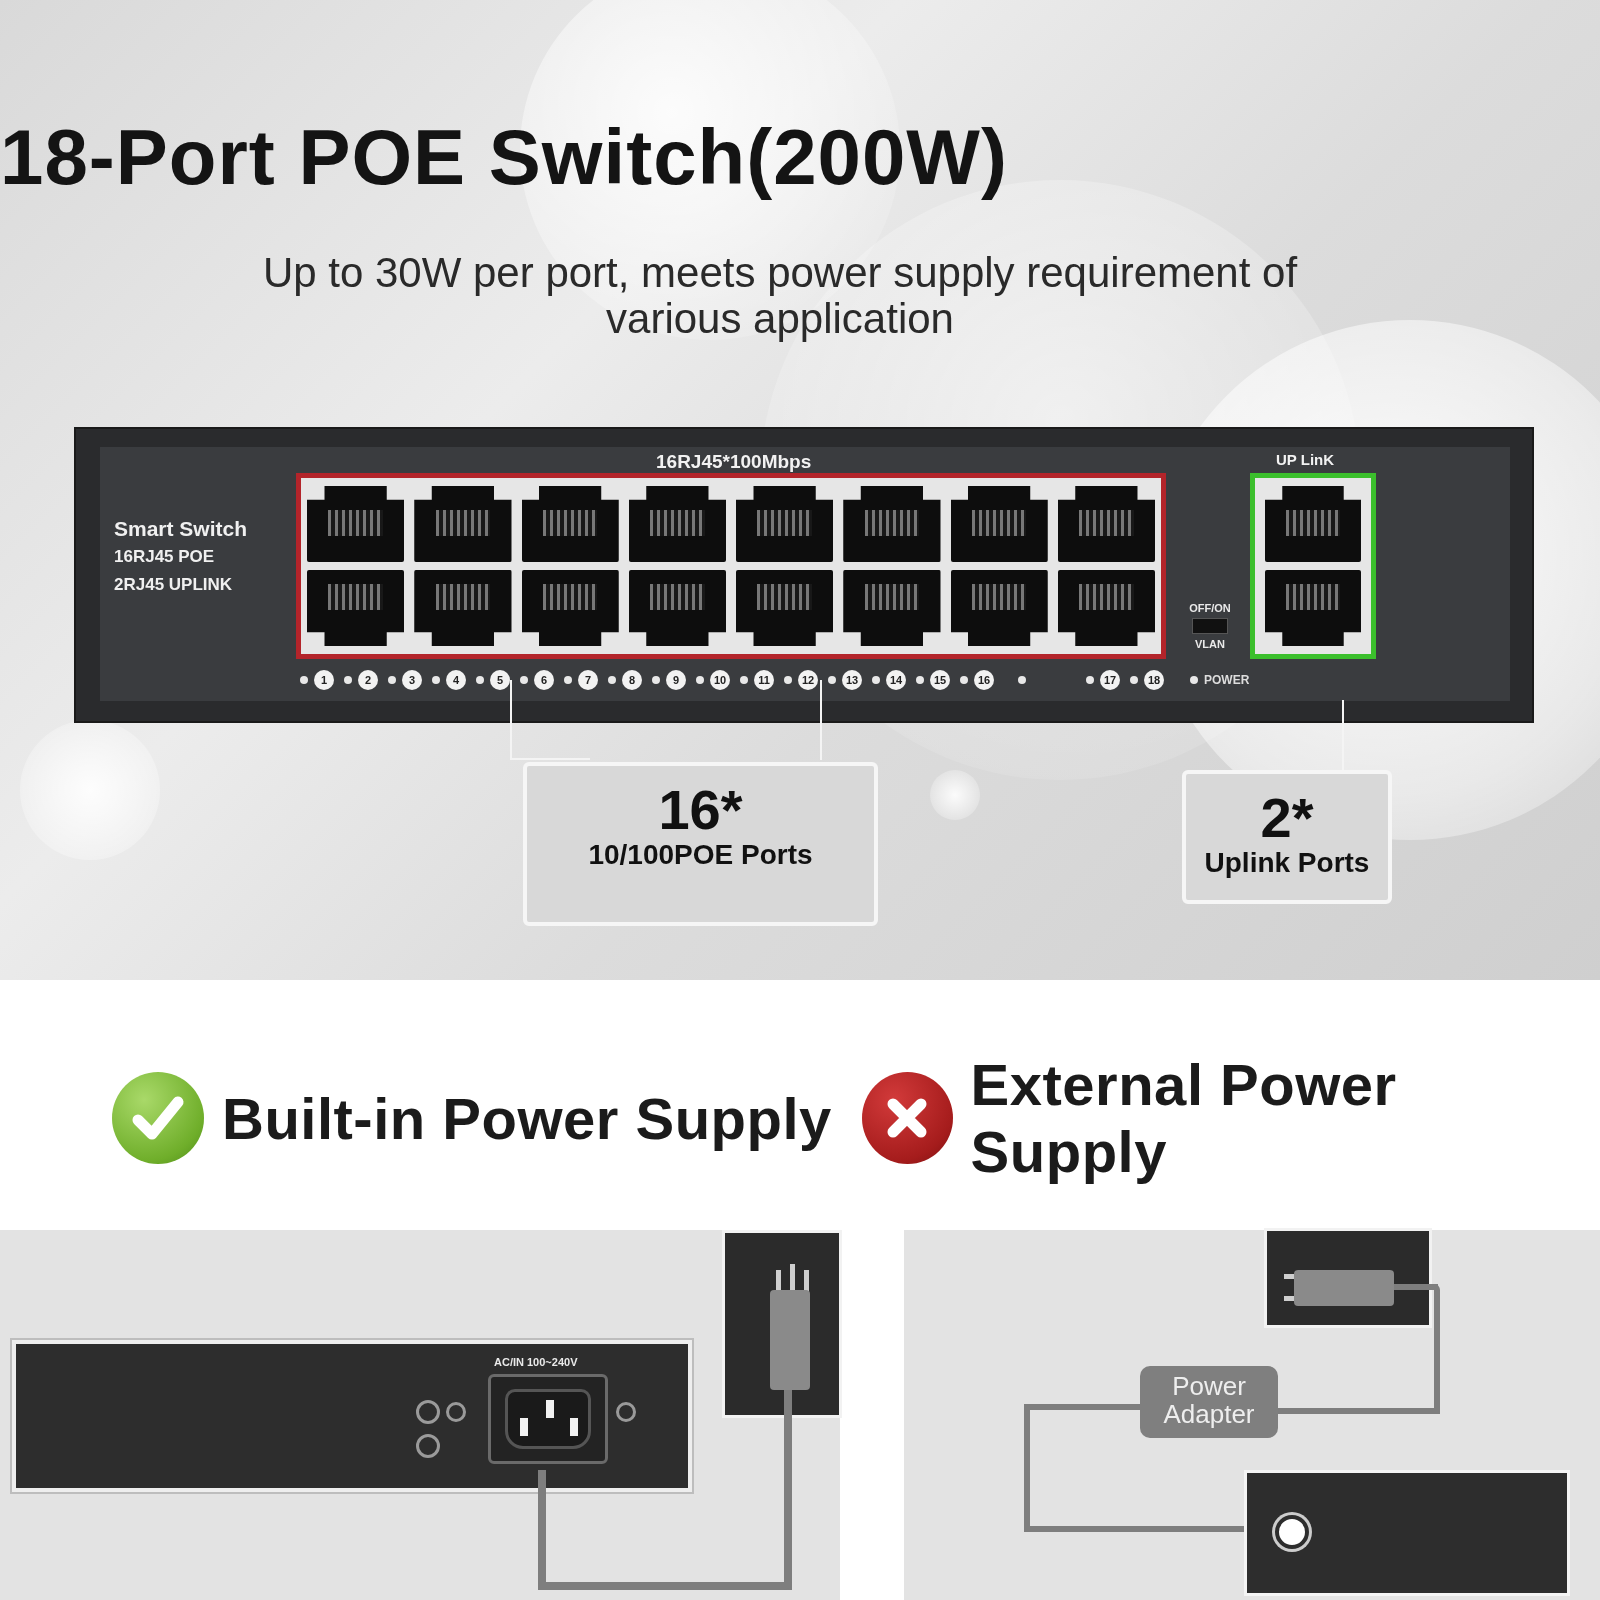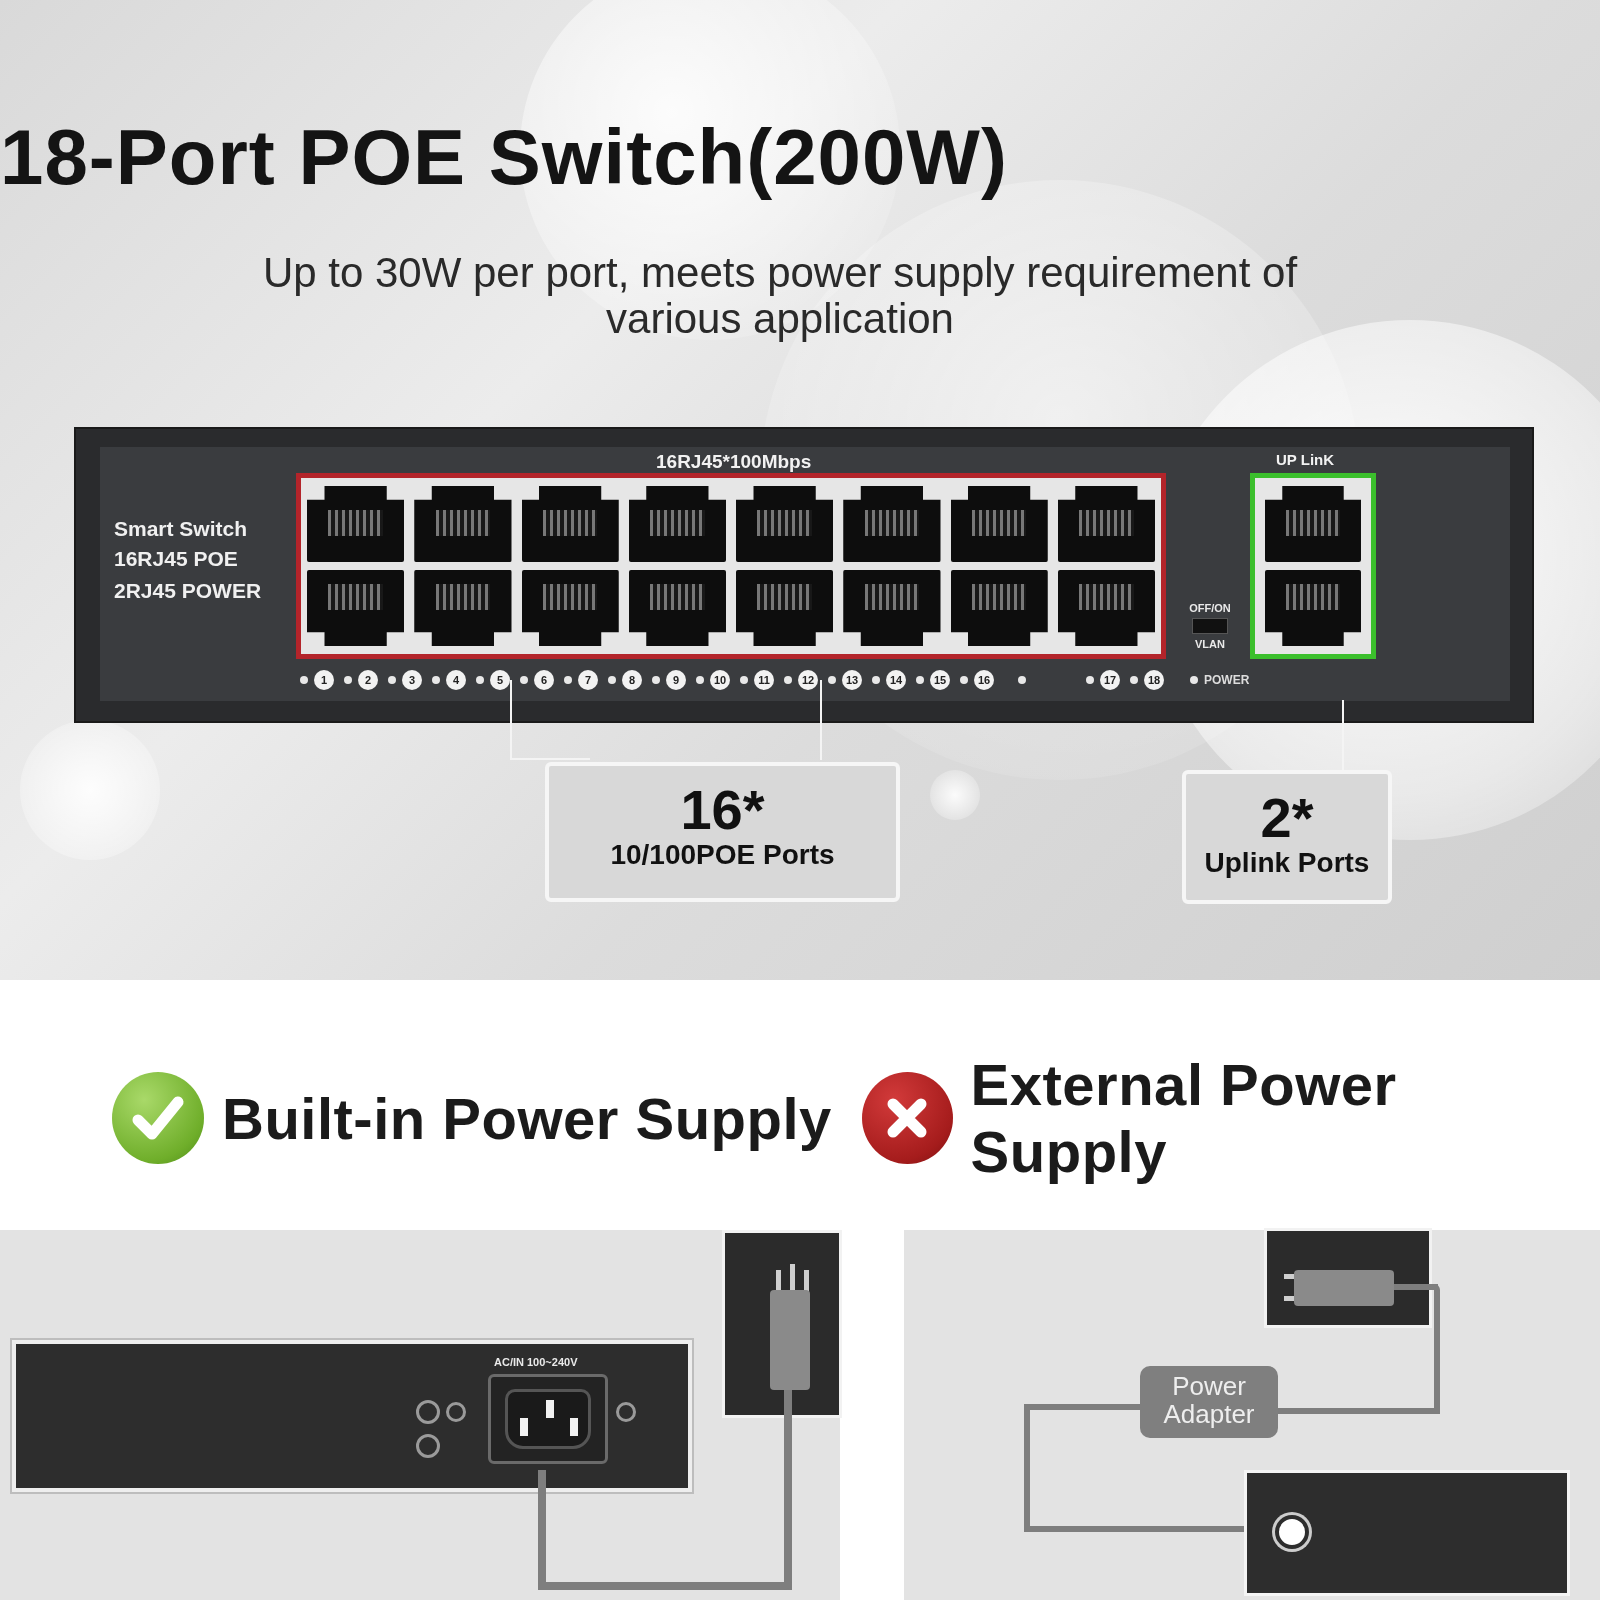--- a/index.html
+++ b/index.html
@@ -21,21 +21,21 @@
   .subtitle { position: absolute; left: 80px; top: 250px; width: 1400px; text-align: center;
     font-size: 42px; line-height: 46px; color: #2a2a2a; }
 
   
   .switch { position: absolute; left: 74px; top: 427px; width: 1460px; height: 296px;
     background: #2a2b2d; border: 2px solid #1a1a1a; }
   .switch-face { position: absolute; left: 24px; top: 18px; width: 1410px; height: 254px;
     background: #3a3c3f; }
   .model-text { position: absolute; left: 14px; top: 70px; color: #f0f0f0; font-weight: 700; }
   .model-text .l1 { font-size: 21px; margin-bottom: 6px; }
-  .model-text .l2 { font-size: 21px; margin-bottom: 8px; }
+  .model-text .l2 { font-size: 17px; margin-bottom: 8px; }
   .port-label-top { position: absolute; left: 556px; top: 4px; color: #f2f2f2; font-weight: 700; font-size: 19px; }
   .uplink-label-top { position: absolute; left: 1176px; top: 4px; color: #f2f2f2; font-weight: 700; font-size: 15px; }
 
   .poe-block { position: absolute; left: 196px; top: 26px; width: 870px; height: 186px;
     border: 5px solid #b3242a; background: #e6e6e6; padding: 8px 6px;
     display: grid; grid-template-columns: repeat(8, 1fr); grid-template-rows: 1fr 1fr; gap: 8px 10px; }
   .uplink-block { position: absolute; left: 1150px; top: 26px; width: 126px; height: 186px;
     border: 5px solid #3bbf2c; background: #e6e6e6; padding: 8px 10px;
     display: grid; grid-template-rows: 1fr 1fr; gap: 8px; }
 
@@ -58,21 +58,21 @@
   .power-label { font-size: 12px; color: #ddd; font-weight: 700; }
 
   
   .callout-line { position: absolute; border-color: #f4f4f4; border-style: solid; border-width: 0; }
   .cl1 { left: 510px; top: 680px; width: 80px; height: 80px; border-left-width: 2px; border-bottom-width: 2px; }
   .cl2 { left: 820px; top: 680px; width: 2px; height: 80px; border-left-width: 2px; }
   .cl3 { left: 1342px; top: 700px; width: 2px; height: 72px; border-left-width: 2px; }
 
   .callout { position: absolute; background: #d8d8d8; border: 4px solid #f6f6f6; border-radius: 6px;
     text-align: center; color: #111; font-weight: 700; }
-  .callout-poe { left: 545px; top: 762px; width: 355px; height: 140px; }
+  .callout-poe { left: 523px; top: 762px; width: 355px; height: 164px; }
   .callout-up { left: 1182px; top: 770px; width: 210px; height: 134px; }
   .callout .big { font-size: 56px; line-height: 60px; margin-top: 14px; }
   .callout .small { font-size: 28px; line-height: 30px; }
 
   
   .compare { position: absolute; top: 1063px; height: 110px; display: flex; align-items: center; gap: 18px; }
   .compare-ok { left: 112px; }
   .compare-no { left: 862px; }
   .circle-icon { width: 92px; height: 92px; border-radius: 50%; display: flex; align-items: center; justify-content: center; }
   .check { background: radial-gradient(circle at 35% 30%, #a9d969, #6fae2a 70%, #4d8a18); }
@@ -119,21 +119,21 @@
     <div class="subtitle">
       <div>Up to 30W per port, meets power supply requirement of</div>
       <div>various application</div>
     </div>
 
     <div class="switch">
       <div class="switch-face">
         <div class="model-text">
           <div class="l1">Smart Switch</div>
           <div class="l2">16RJ45 POE</div>
-          <div class="l2">2RJ45 POWER</div>
+          <div class="l2">2RJ45 UPLINK</div>
         </div>
 
         <div class="port-label-top">16RJ45*100Mbps</div>
         <div class="uplink-label-top">UP LinK</div>
 
         <div class="poe-block">
           <div class="rj45">
               <div class="pins"></div>
             </div>
           <div class="rj45">

